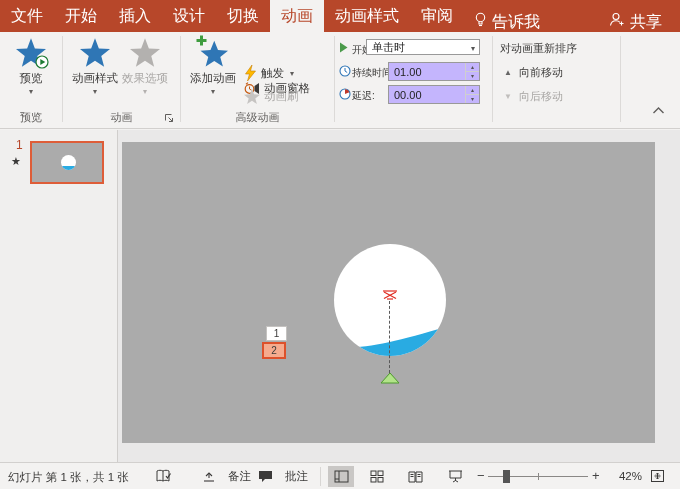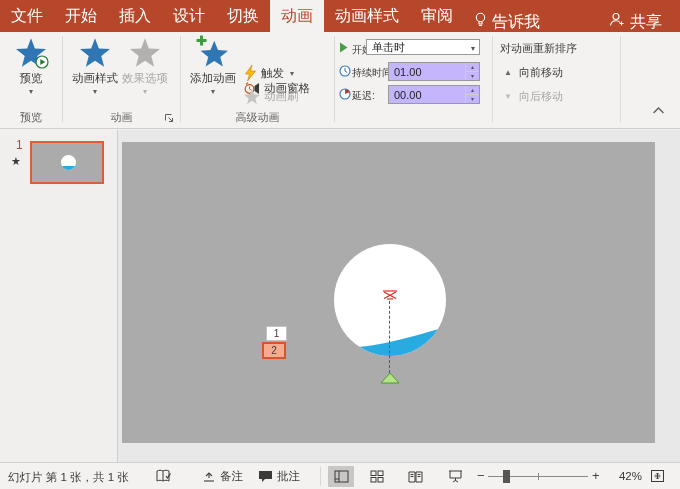--- a/index.html
+++ b/index.html
@@ -81,21 +81,21 @@
   .badge1 { left:144px; top:184px; width:21px; height:15px; line-height:14px;
             background:#fff; border:1px solid #C4C2C0; }
   .badge2 { left:140px; top:200px; width:24px; height:17px; line-height:14px;
             background:#F5AB8E; border:2px solid #DD512B; }
 
   
   .statusbar { position:absolute; left:0; top:462px; width:680px; height:27px;
                background:#F3F2F1; border-top:1px solid #D2D0CE; font-size:11.5px; color:#3B3A39; }
   .sb-abs { position:absolute; white-space:nowrap; }
   .sb-info { left:8px; top:7px; }
-  .sb-group { display:flex; align-items:center; gap:4px; top:6px; }
+  .sb-group { display:flex; align-items:center; gap:12px; top:6px; }
   .sb-div { position:absolute; left:320px; top:4px; height:19px; width:1px; background:#D8D6D4; }
   .viewbtn { position:absolute; top:3px; width:26px; height:21px; display:flex;
              align-items:center; justify-content:center; }
   .viewbtn.sel { background:#C9C7C5; }
   .zoom-sign { position:absolute; top:5px; font-size:13px; color:#444; }
   .zoom-track { position:absolute; left:488px; top:13px; width:100px; height:1px; background:#8A8886; }
   .zoom-tick { position:absolute; left:538px; top:10px; width:1px; height:7px; background:#8A8886; }
   .zoom-handle { position:absolute; left:503px; top:7px; width:7px; height:13px; background:#555; }
   .zoom-pct { position:absolute; left:608px; top:7px; width:34px; text-align:right; }
 </style>

